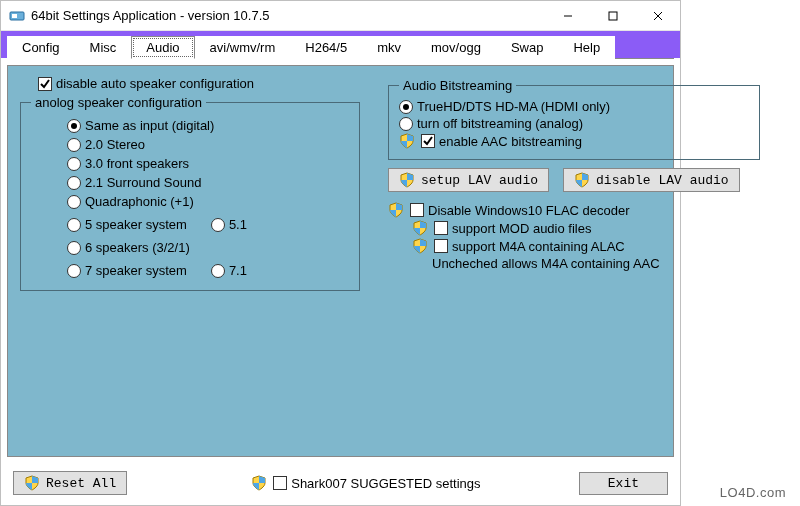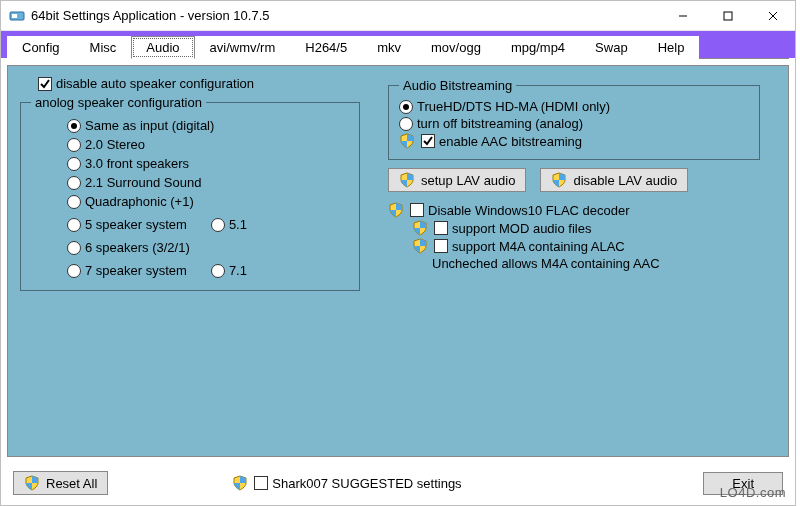--- a/index.html
+++ b/index.html
@@ -8,21 +8,21 @@
     font-family: "Segoe UI", Tahoma, sans-serif;
     font-size: 13px;
     background: #fff;
     color: #000;
     width: 800px;
     height: 506px;
     overflow: hidden;
     position: relative;
   }
   .window {
-    width: 796px;
+    width: 681px;
     height: 506px;
     border: 1px solid #bfbfbf;
     background: #fff;
     display: flex;
     flex-direction: column;
   }
   .titlebar {
     height: 30px;
     display: flex;
     align-items: center;
@@ -111,20 +111,21 @@
   .speaker-opts .cb-row { margin: 4px 0; }
   .shield { width: 16px; height: 16px; flex-shrink: 0; margin-right: 2px; }
   .btn {
     background: #e1e1e1;
     border: 1px solid #888;
     padding: 3px 10px;
     display: inline-flex;
     align-items: center;
     gap: 4px;
     font-size: 13px;
+    font-family: Liberation Mono, monospace;
   }
   .bottom-bar {
     display: flex;
     align-items: center;
     padding: 8px 12px 10px 12px;
     gap: 12px;
   }
   .watermark {
     position: absolute;
     right: 14px; bottom: 6px;
@@ -170,21 +171,20 @@
   </div>
 
   <div class="tabs">
     <div class="tab">Config</div>
     <div class="tab">Misc</div>
     <div class="tab active">Audio</div>
     <div class="tab">avi/wmv/rm</div>
     <div class="tab">H264/5</div>
     <div class="tab">mkv</div>
     <div class="tab">mov/ogg</div>
-    <div class="tab">mpg/mp4</div>
     <div class="tab">Swap</div>
     <div class="tab">Help</div>
   </div>
   <div class="tabline"></div>
 
   <div class="panel">
 
     <div class="left-col">
       <div class="cb-row" style="margin-left:18px">
         <span class="cb sel">

